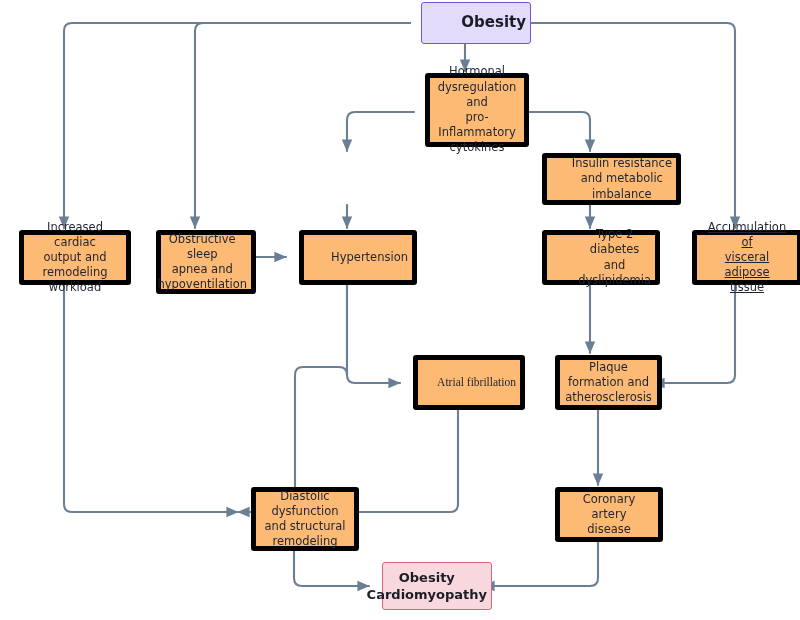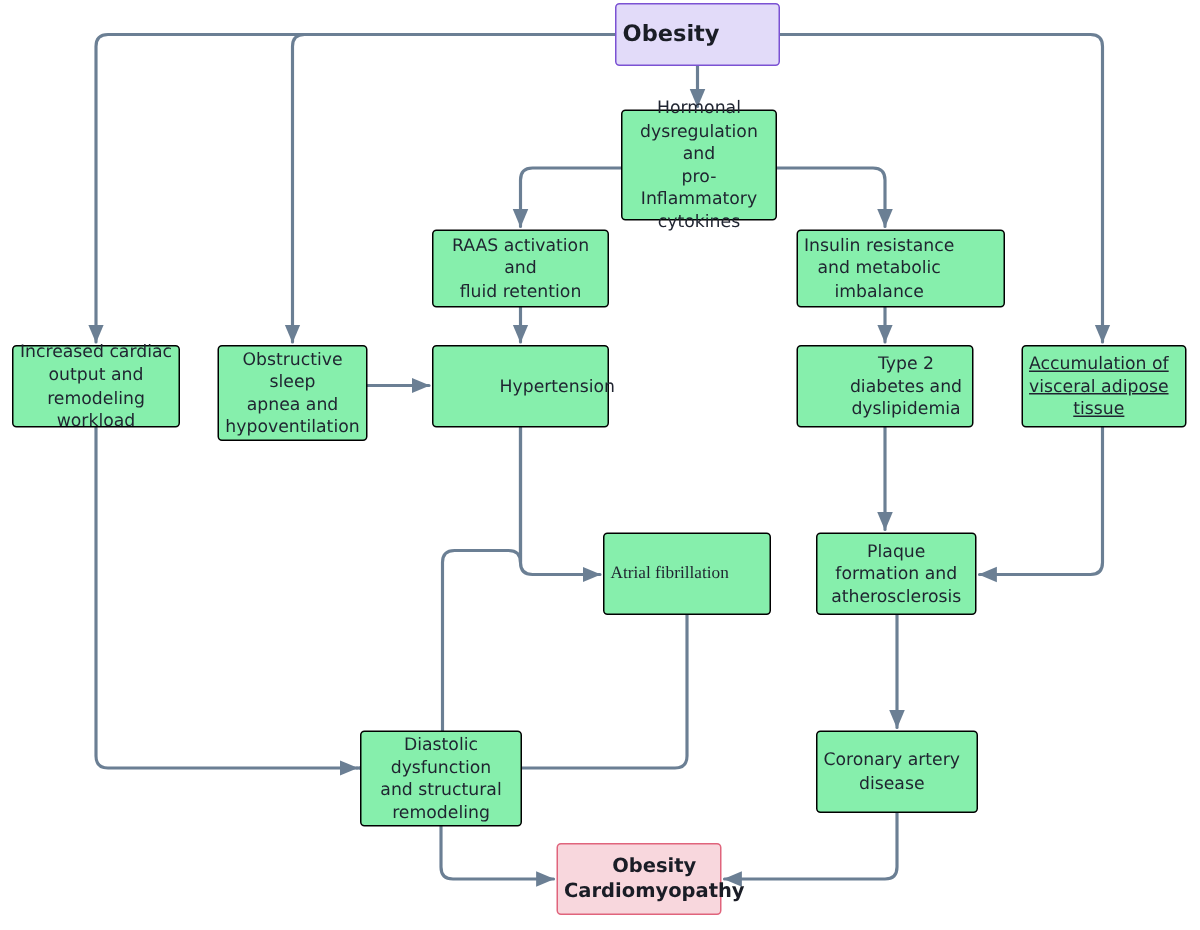--- a/index.html
+++ b/index.html
@@ -24,30 +24,31 @@
     left: 0;
     top: 0;
     width: 800px;
     height: 620px;
   }
   .node {
     position: absolute;
     box-sizing: border-box;
     display: flex;
     align-items: center;
-    justify-content: flex-start;
+    justify-content: flex-end;
     text-align: center;
     border-radius: 3px;
     line-height: 1.32;
     white-space: pre-line;
     padding: 2px 4px;
+    margin-left: 11px;
   }
   .node-process {
-    background: #86efac;
-    border: 1px solid #000000;
+    background: #fdba74;
+    border: 5px solid #000000;
     color: #1f2430;
     font-size: 11.5px;
     font-weight: 400;
   }
   .node-start {
     background: #e2dbf9;
     border: 1.6px solid #7b52d3;
     color: #1a1d26;
     font-size: 15px;
     font-weight: bold;
@@ -115,24 +116,20 @@
     <span>Obesity</span>
   </div>
 
   <div class="node node-process" style="left:414px; top:73px; width:104px; height:74px;">
     <span>Hormonal
 dysregulation and
 pro-Inflammatory
 cytokines</span>
   </div>
 
-  <div class="node node-process" style="left:288px; top:153px; width:118px; height:52px;">
-    <span>RAAS activation and
-fluid retention</span>
-  </div>
 
   <div class="node node-process" style="left:531px; top:153px; width:139px; height:52px;">
     <span>Insulin resistance
 and metabolic
 imbalance</span>
   </div>
 
   <div class="node node-process" style="left:8px; top:230px; width:112px; height:55px;">
     <span>Increased cardiac
 output and

